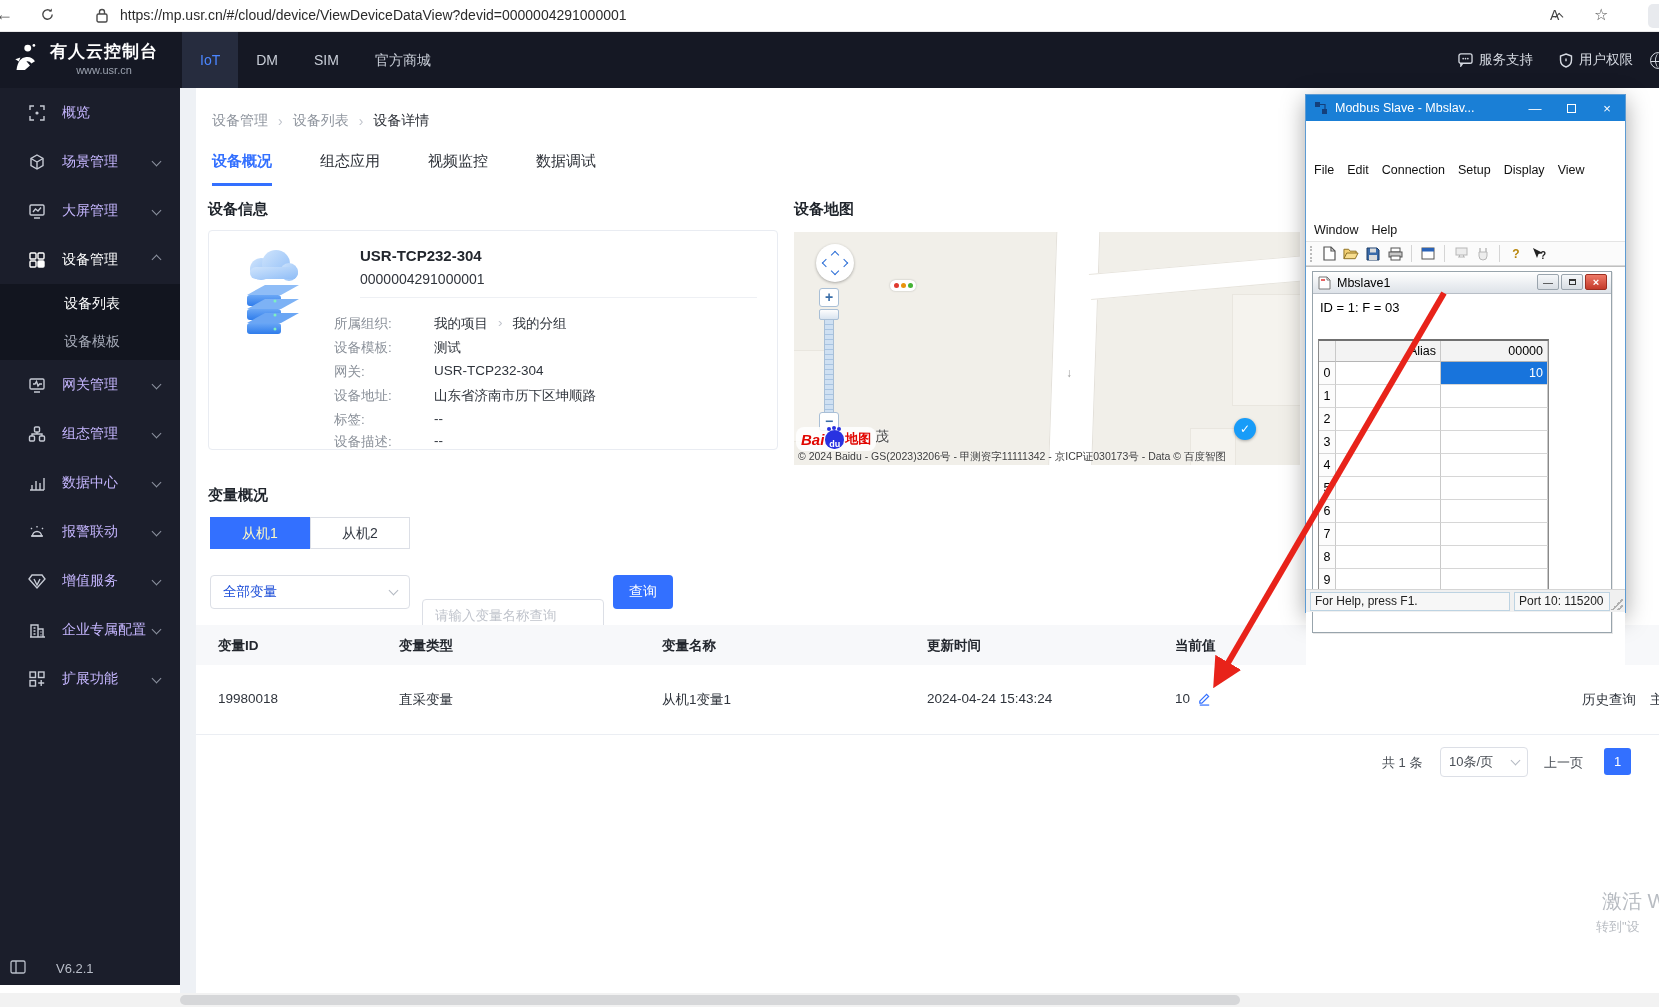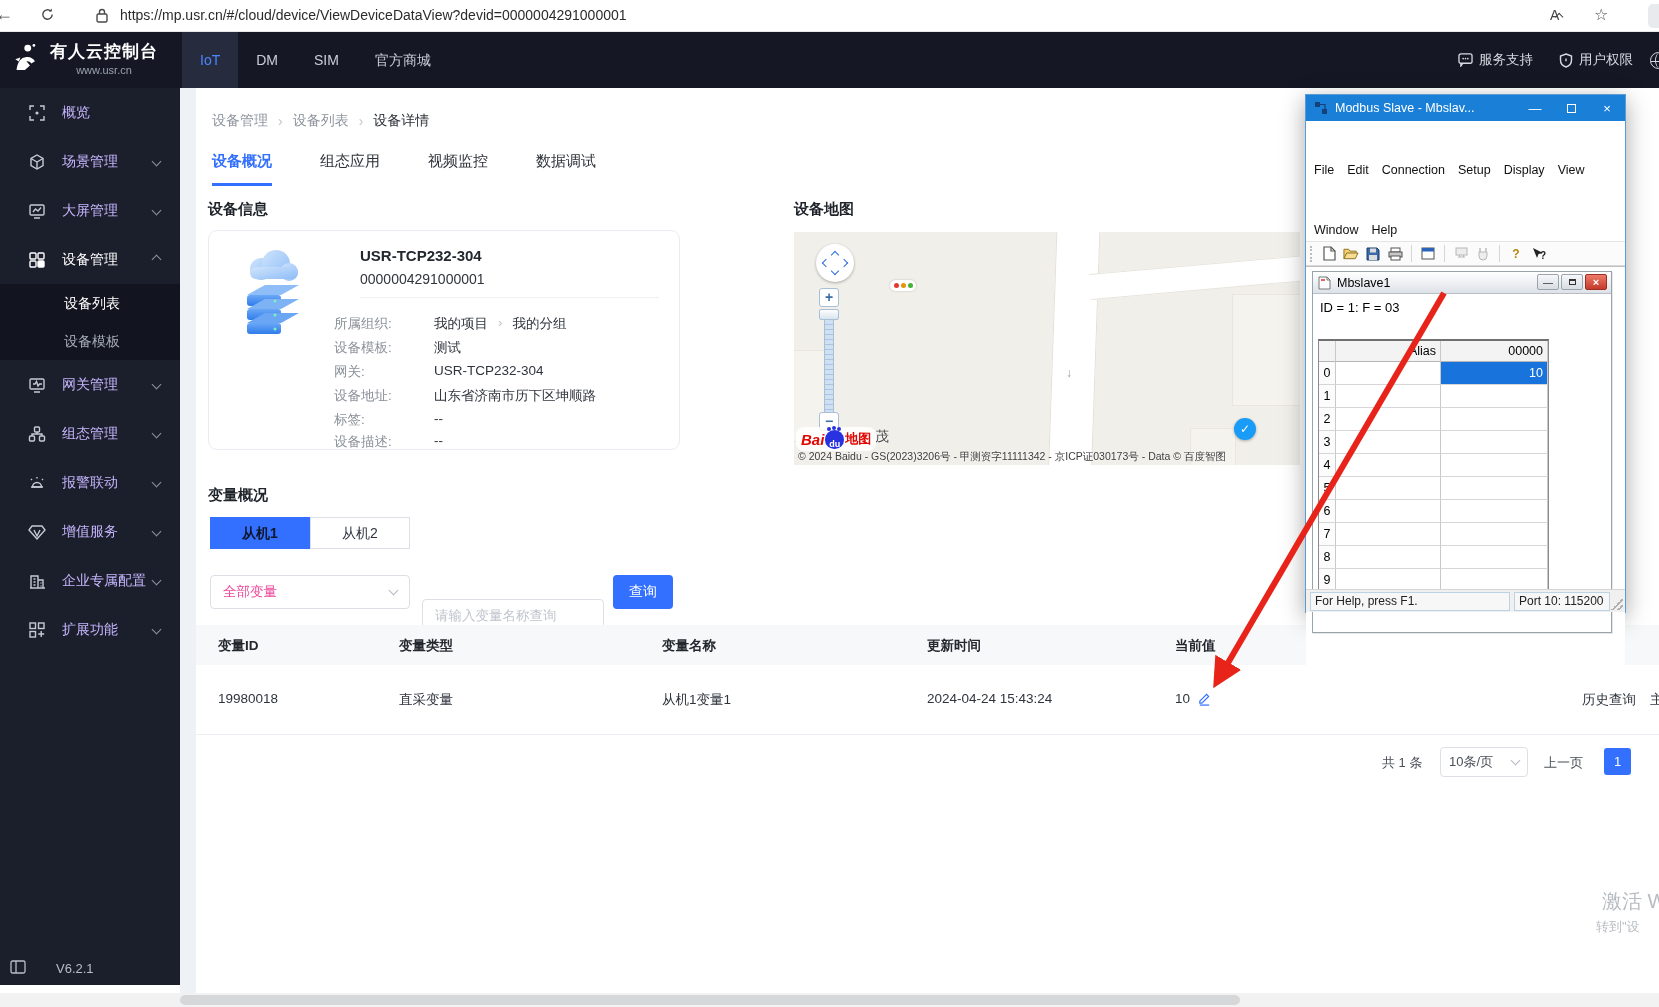--- a/index.html
+++ b/index.html
@@ -53,21 +53,21 @@
   .gutter { position:absolute; left:0; top:0; width:16px; height:905px; background:#eef1f5; }
   .crumbs { position:absolute; left:32px; top:24px; font-size:14px; display:flex; gap:10px; align-items:center; }
   .crumb { color:#8f959e; cursor:pointer; }
   .crumb.last { color:#2d3138; }
   .crumb-sep { color:#c0c4cc; }
   .ptabs { position:absolute; left:32px; top:64px; display:flex; gap:48px; }
   .ptab { font-size:15px; color:#2d3138; padding-bottom:12px; cursor:pointer; }
   .ptab.active { color:#3370ff; font-weight:bold; border-bottom:3px solid #3370ff; }
 
   .sec-title { position:absolute; font-size:15px; font-weight:bold; color:#1f242b; }
-  .info-card { position:absolute; left:28px; top:142px; width:472px; height:220px; border:1px solid #e9ecf2; border-radius:9px; }
+  .info-card { position:absolute; left:28px; top:142px; width:570px; height:220px; border:1px solid #e9ecf2; border-radius:4px; }
   .dev-illu { position:absolute; left:26px; top:18px; }
   .dev-name { position:absolute; left:151px; top:16px; font-size:15px; font-weight:bold; color:#23272e; }
   .dev-id { position:absolute; left:151px; top:40px; font-size:14px; color:#30343c; }
   .info-divider { position:absolute; left:151px; right:20px; top:66px; border-top:1px solid #eef0f4; }
   .f-row { position:absolute; left:125px; font-size:13.5px; color:#2f343c; display:flex; }
   .f-label { width:100px; color:#8a9099; }
   .f-sep { color:#c0c4cc; margin:0 10px; }
 
   
   .map { position:absolute; left:614px; top:144px; width:506px; height:233px; background:#f1efe9; overflow:hidden; }
@@ -92,23 +92,23 @@
   .logo-bai { color:#e10601; font-weight:bold; font-style:italic; font-size:15px; }
   .logo-paw { position:relative; width:19px; height:19px; background:#2932e1; border-radius:50% 50% 48% 48%; margin:0 1px; color:#fff; font-size:9px; font-weight:bold; display:flex; align-items:flex-end; justify-content:center; }
   .logo-paw::before { content:""; position:absolute; top:-3px; left:2px; width:4px; height:4px; background:#2932e1; border-radius:50%; box-shadow:5px -1px 0 #2932e1, 10px 0 0 #2932e1; }
   .logo-map { color:#e10601; font-weight:bold; font-size:13px; }
   .street { position:absolute; left:81px; top:196px; color:#4a4a4a; font-size:14px; text-shadow:0 0 2px #fff,0 0 2px #fff; }
   .map-attr { position:absolute; left:4px; bottom:1px; font-size:10.5px; color:#3c3c3c; white-space:nowrap; text-shadow:0 0 2px #fff; }
 
   
   .slave-tabs { position:absolute; left:30px; top:429px; display:flex; }
   .stab { width:100px; height:32px; line-height:30px; text-align:center; font-size:14px; border:1px solid #dcdfe6; color:#303640; background:#fff; cursor:pointer; }
-  .stab.active { background:#3370ff; border-color:#3370ff; color:#0f172a;font-weight:bold; }
+  .stab.active { background:#3370ff; border-color:#3370ff; color:#fef9c3; }
   .filter { position:absolute; left:30px; top:487px; height:34px; display:flex; align-items:center; }
-  .selbox { width:200px; height:34px; border:1px solid #dcdfe6; border-radius:4px; display:flex; align-items:center; padding:0 12px; font-size:13.5px; color:#ec4899; justify-content:space-between; cursor:pointer; }
+  .selbox { width:200px; height:34px; border:1px solid #dcdfe6; border-radius:4px; display:flex; align-items:center; padding:0 12px; font-size:13.5px; color:#1d4ed8; justify-content:space-between; cursor:pointer; }
   .selbox .chev { color:#b3b9c2; margin-top:-3px; }
   .search-input { margin-left:12px; width:182px; height:34px; border:1px solid #dcdfe6; border-radius:4px; padding:0 12px; font-size:13.5px; color:#303640; font-family:inherit;margin-top:47px; }
   .search-input::placeholder { color:#c0c4cc; }
   .qbtn { margin-left:9px; width:60px; height:34px; background:#3370ff; color:#fff; font-size:14px; border:none; border-radius:4px; cursor:pointer; font-family:inherit; }
 
   .thead { position:absolute; left:16px; top:537px; width:1463px; height:40px; background:#f7f8fa; }
   .thead span, .trow > span { position:absolute; font-size:13.5px; white-space:nowrap; }
   .thead span { color:#23272e; font-weight:bold; top:12px; }
   .trow { position:absolute; left:16px; top:577px; width:1463px; height:70px; border-bottom:1px solid #ebeef3; }
   .trow > span { color:#2f343c; top:26px; }
@@ -287,20 +287,27 @@
             <rect x="6.5" y="2" width="5" height="5" rx="1"></rect>
             <rect x="1.5" y="11" width="5" height="5" rx="1"></rect>
             <rect x="11.5" y="11" width="5" height="5" rx="1"></rect>
             <path d="M9 7v2M4 11V9h10v2"></path>
           </svg></span>
       <span class="lbl">组态管理</span>
       <span class="chev"></span>
     </div>
     <div class="side-item">
       <span class="sicon"><svg viewBox="0 0 18 18">
+            <path d="M2 16h14M4 16v-5M8 16V7M12 16V9M16 16V4"></path>
+          </svg></span>
+      <span class="lbl">数据中心</span>
+      <span class="chev"></span>
+    </div>
+    <div class="side-item">
+      <span class="sicon"><svg viewBox="0 0 18 18">
             <path d="M4.5 13a4.5 4.5 0 0 1 9 0z"></path>
             <path d="M3 13h12M9 4.5V3M4 6l-1-1M14 6l1-1"></path>
           </svg></span>
       <span class="lbl">报警联动</span>
       <span class="chev"></span>
     </div>
     <div class="side-item">
       <span class="sicon"><svg viewBox="0 0 18 18">
             <path d="M4 3h10l3 4-8 9-8-9z"></path>
             <path d="M6 7l3 6 3-6"></path>

